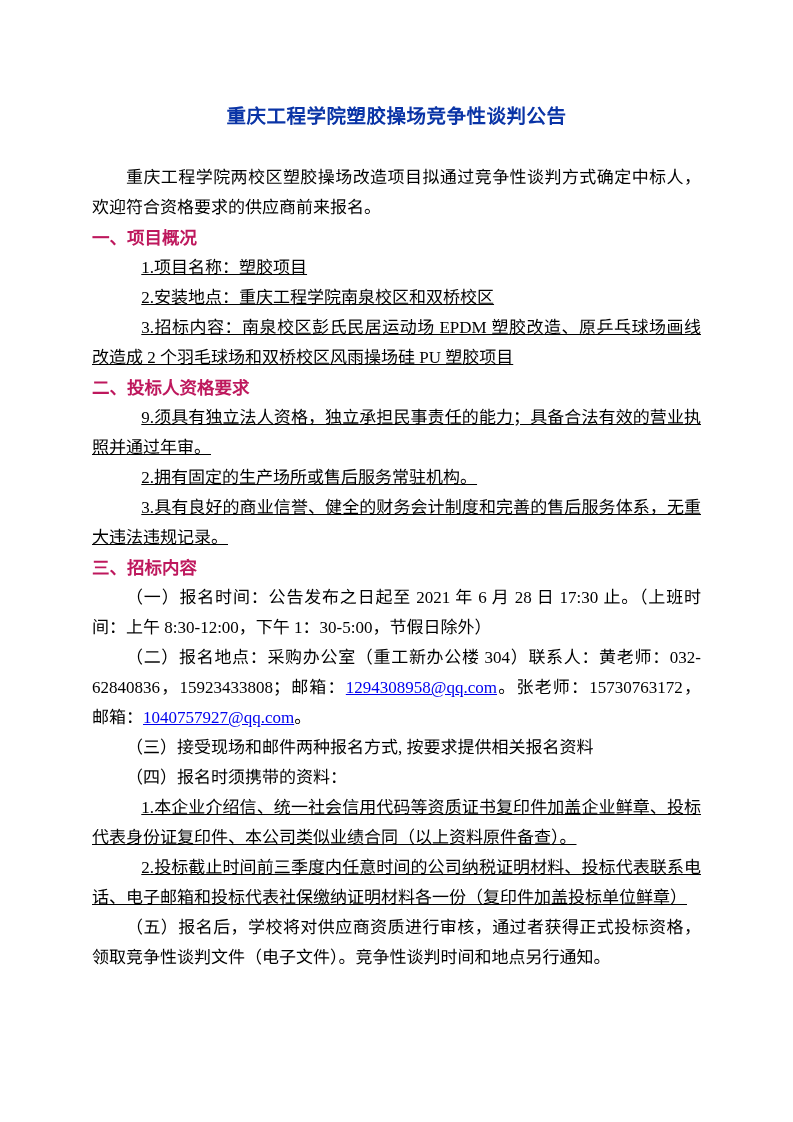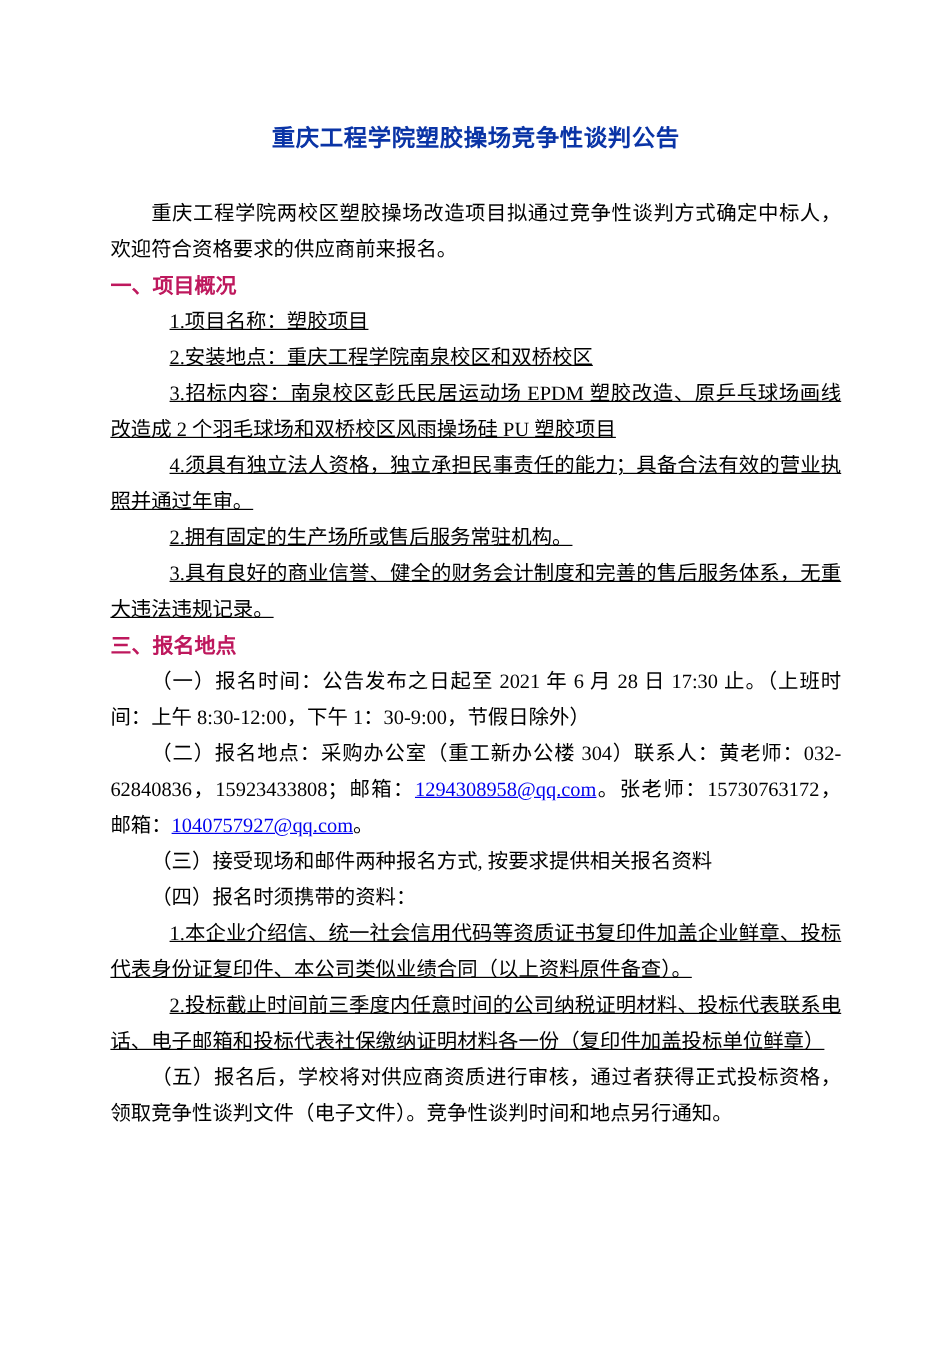--- a/index.html
+++ b/index.html
@@ -64,31 +64,32 @@
   <p class="indent-2">重庆工程学院两校区塑胶操场改造项目拟通过竞争性谈判方式确定中标人，欢迎符合资格要求的供应商前来报名。</p>
 
   <p class="sec-heading">一、项目概况</p>
 
   <p class="indent-3">1.项目名称：塑胶项目</p>
 
   <p class="indent-3">2.安装地点：重庆工程学院南泉校区和双桥校区</p>
 
   <p class="indent-3">3.招标内容：南泉校区彭氏民居运动场 EPDM 塑胶改造、原乒乓球场画线改造成 2 个羽毛球场和双桥校区风雨操场硅 PU 塑胶项目</p>
 
+  <p class="sec-heading">二、投标人资格要求</p>
 
-  <p class="indent-3">4.须具有独立法人资格，独立承担民事责任的能力；具备合法有效的营业执照并通过年审。</p>
+  <p class="indent-3">9.须具有独立法人资格，独立承担民事责任的能力；具备合法有效的营业执照并通过年审。</p>
 
   <p class="indent-3">2.拥有固定的生产场所或售后服务常驻机构。</p>
 
   <p class="indent-3">3.具有良好的商业信誉、健全的财务会计制度和完善的售后服务体系，无重大违法违规记录。</p>
 
 
-  <p class="sec-heading">三、报名地点</p>
+  <p class="sec-heading">三、招标内容</p>
 
-  <p class="indent-2">（一）报名时间：公告发布之日起至 2021 年 6 月 28 日 17:30 止。（上班时间：上午 8:30-12:00，下午 1：30-9:00，节假日除外）</p>
+  <p class="indent-2">（一）报名时间：公告发布之日起至 2021 年 6 月 28 日 17:30 止。（上班时间：上午 8:30-12:00，下午 1：30-5:00，节假日除外）</p>
 
   <p class="indent-2">
     <span>（二）报名地点：采购办公室（重工新办公楼 304）联系人：黄老师：032-62840836，15923433808；邮箱：</span><a class="email-link">1294308958@qq.com</a><span>。张老师：15730763172，邮箱：</span><a class="email-link">1040757927@qq.com</a><span>。</span>
   </p>
 
   <p class="indent-2">（三）接受现场和邮件两种报名方式, 按要求提供相关报名资料</p>
 
   <p class="indent-2">（四）报名时须携带的资料：</p>
 
   <p class="indent-3">1.本企业介绍信、统一社会信用代码等资质证书复印件加盖企业鲜章、投标代表身份证复印件、本公司类似业绩合同（以上资料原件备查）。</p>

